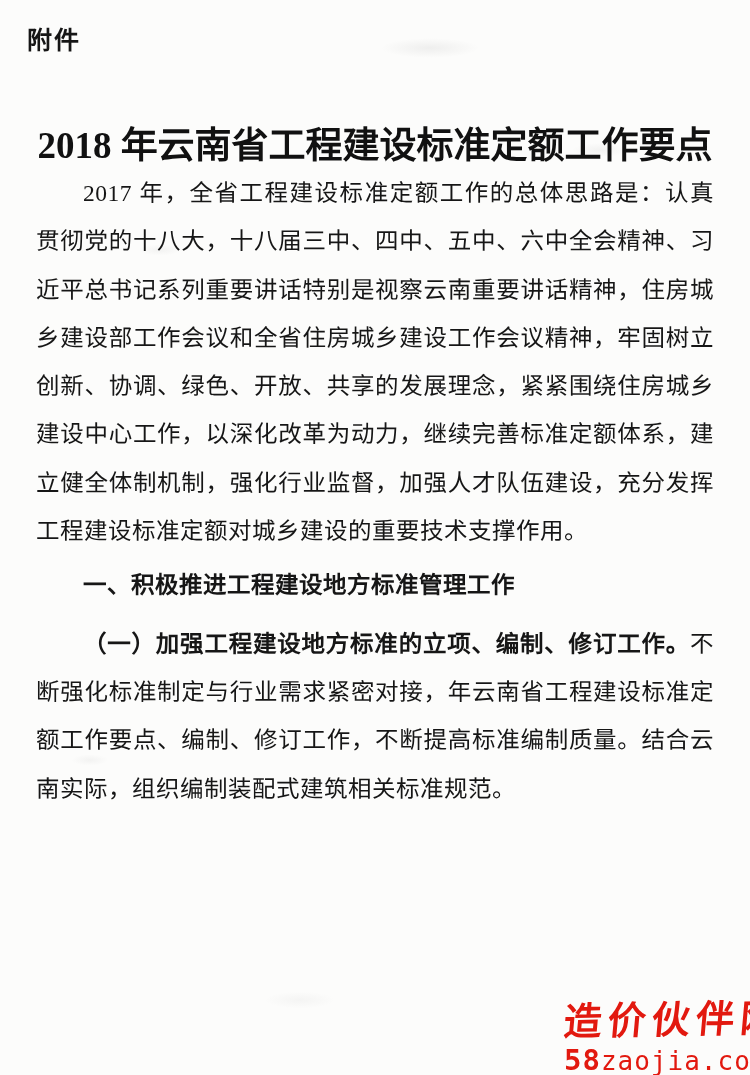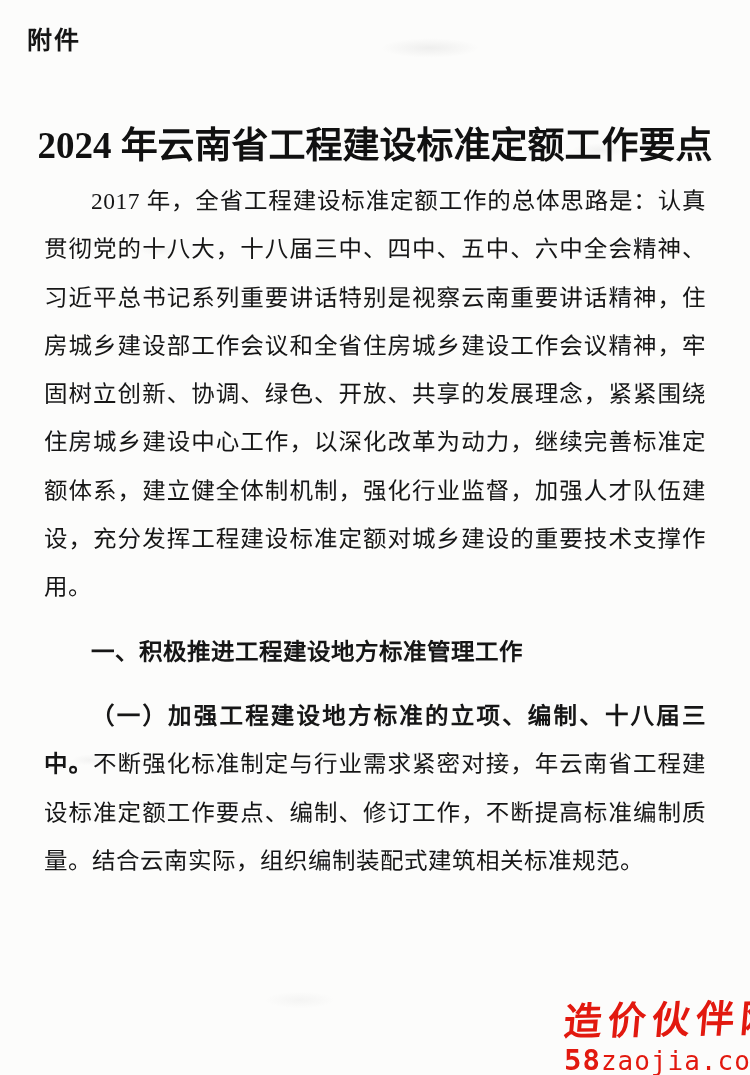--- a/index.html
+++ b/index.html
@@ -55,29 +55,29 @@
     white-space: nowrap;
     color: #111;
   }
   .content {
     position: absolute;
     top: 161px;
     left: 28px;
     width: 694px;
   }
   .content p {
-    margin: 16px;
+    margin: 8px;
     font-size: 23.5px;
     line-height: 48.3px;
     text-align: justify;
     text-indent: 2em;
     letter-spacing: 0.5px;
   }
   .section-heading {
-    font-family: Liberation Sans, sans-serif;
+    font-family: Liberation Mono, monospace;
     font-weight: bold;
     letter-spacing: 0.5px;
   }
   .lead {
     font-weight: 600;
   }
   .watermark {
     position: absolute;
     right: 0px;
     bottom: 0px;
@@ -109,29 +109,29 @@
 </style>
 </head>
 <body>
 
 <div class="page">
 
   <div class="scan-noise"></div>
 
   <div class="attachment-label">附件</div>
 
-  <h1 class="doc-title">2024 年云南省工程建设标准定额工作要点</h1>
+  <h1 class="doc-title">2018 年云南省工程建设标准定额工作要点</h1>
 
   <div class="content">
 
     <p>2017 年，全省工程建设标准定额工作的总体思路是：认真贯彻党的十八大，十八届三中、四中、五中、六中全会精神、习近平总书记系列重要讲话特别是视察云南重要讲话精神，住房城乡建设部工作会议和全省住房城乡建设工作会议精神，牢固树立创新、协调、绿色、开放、共享的发展理念，紧紧围绕住房城乡建设中心工作，以深化改革为动力，继续完善标准定额体系，建立健全体制机制，强化行业监督，加强人才队伍建设，充分发挥工程建设标准定额对城乡建设的重要技术支撑作用。</p>
 
     <p class="section-heading">一、积极推进工程建设地方标准管理工作</p>
 
-    <p><span class="lead">（一）加强工程建设地方标准的立项、编制、十八届三中。</span><span>不断强化标准制定与行业需求紧密对接，年云南省工程建设标准定额工作要点、编制、修订工作，不断提高标准编制质量。结合云南实际，组织编制装配式建筑相关标准规范。</span></p>
+    <p><span class="lead">（一）加强工程建设地方标准的立项、编制、修订工作。</span><span>不断强化标准制定与行业需求紧密对接，年云南省工程建设标准定额工作要点、编制、修订工作，不断提高标准编制质量。结合云南实际，组织编制装配式建筑相关标准规范。</span></p>
 
 
   </div>
 
   <div class="watermark" style="color: rgb(226, 25, 15);">
     <span class="wm-name">造价伙伴网</span>
     <span class="wm-url"><span class="num">58</span><span>zaojia.com</span></span>
   </div>
 
 </div>

